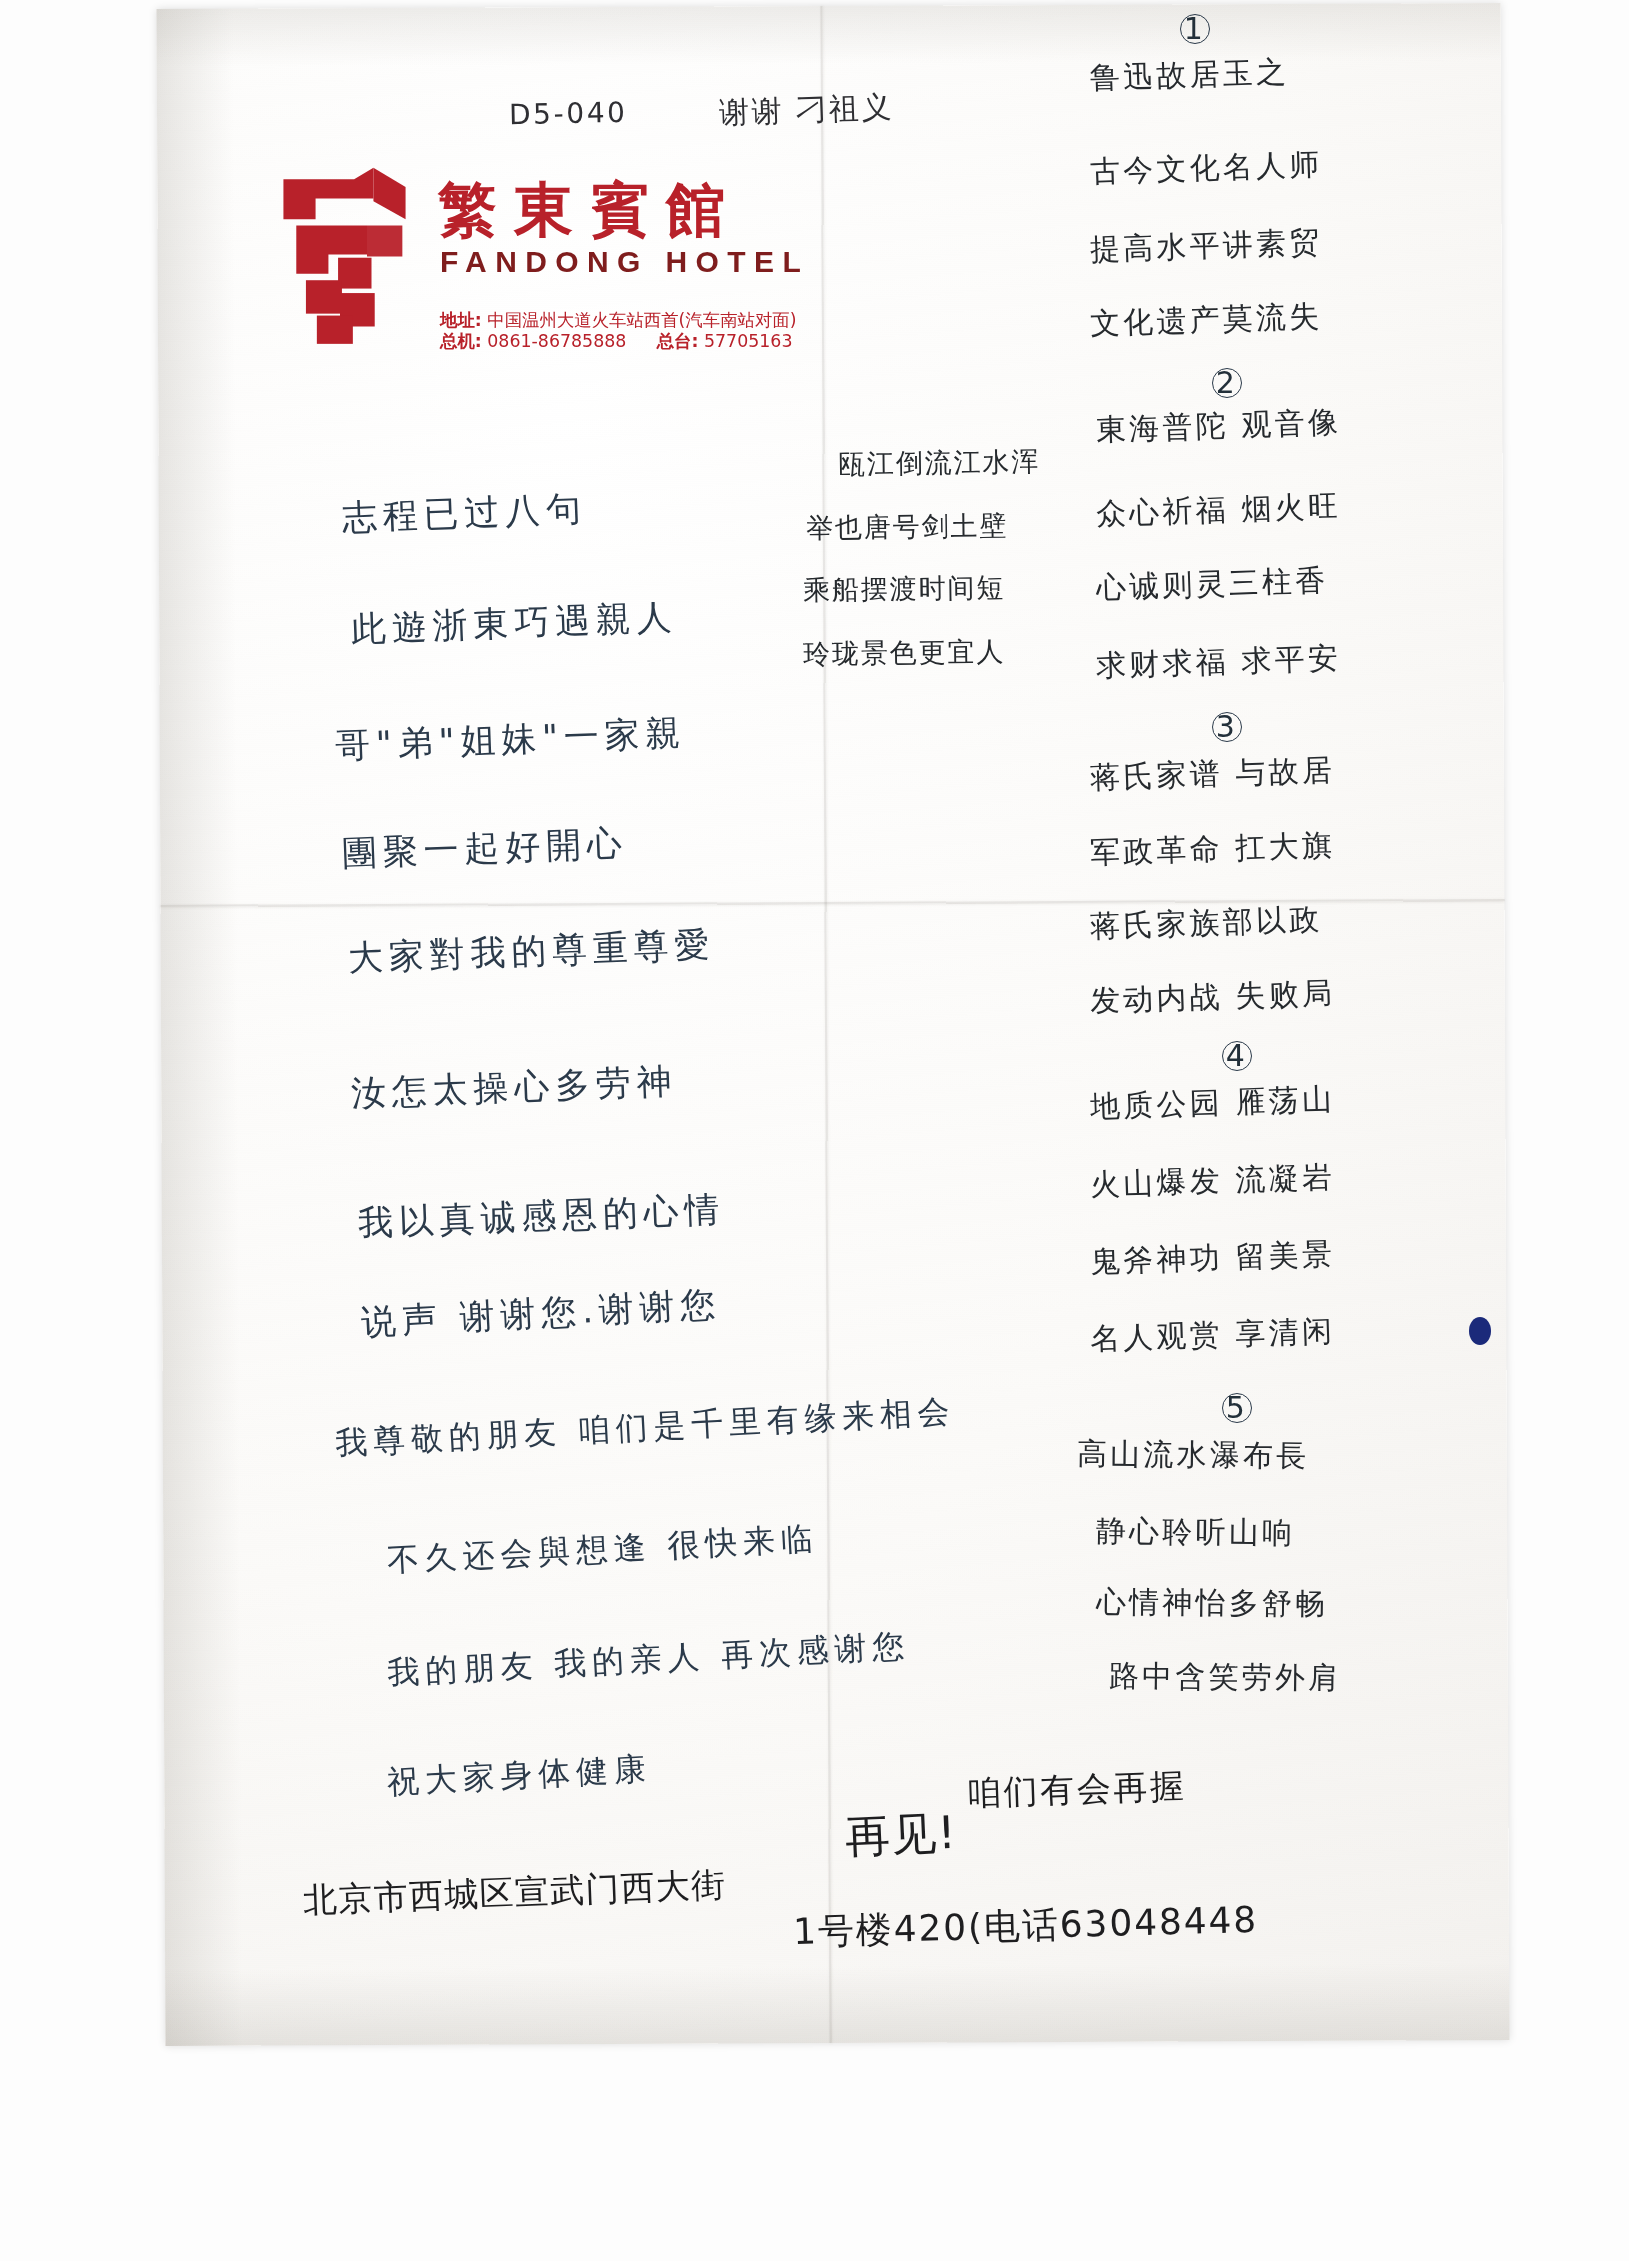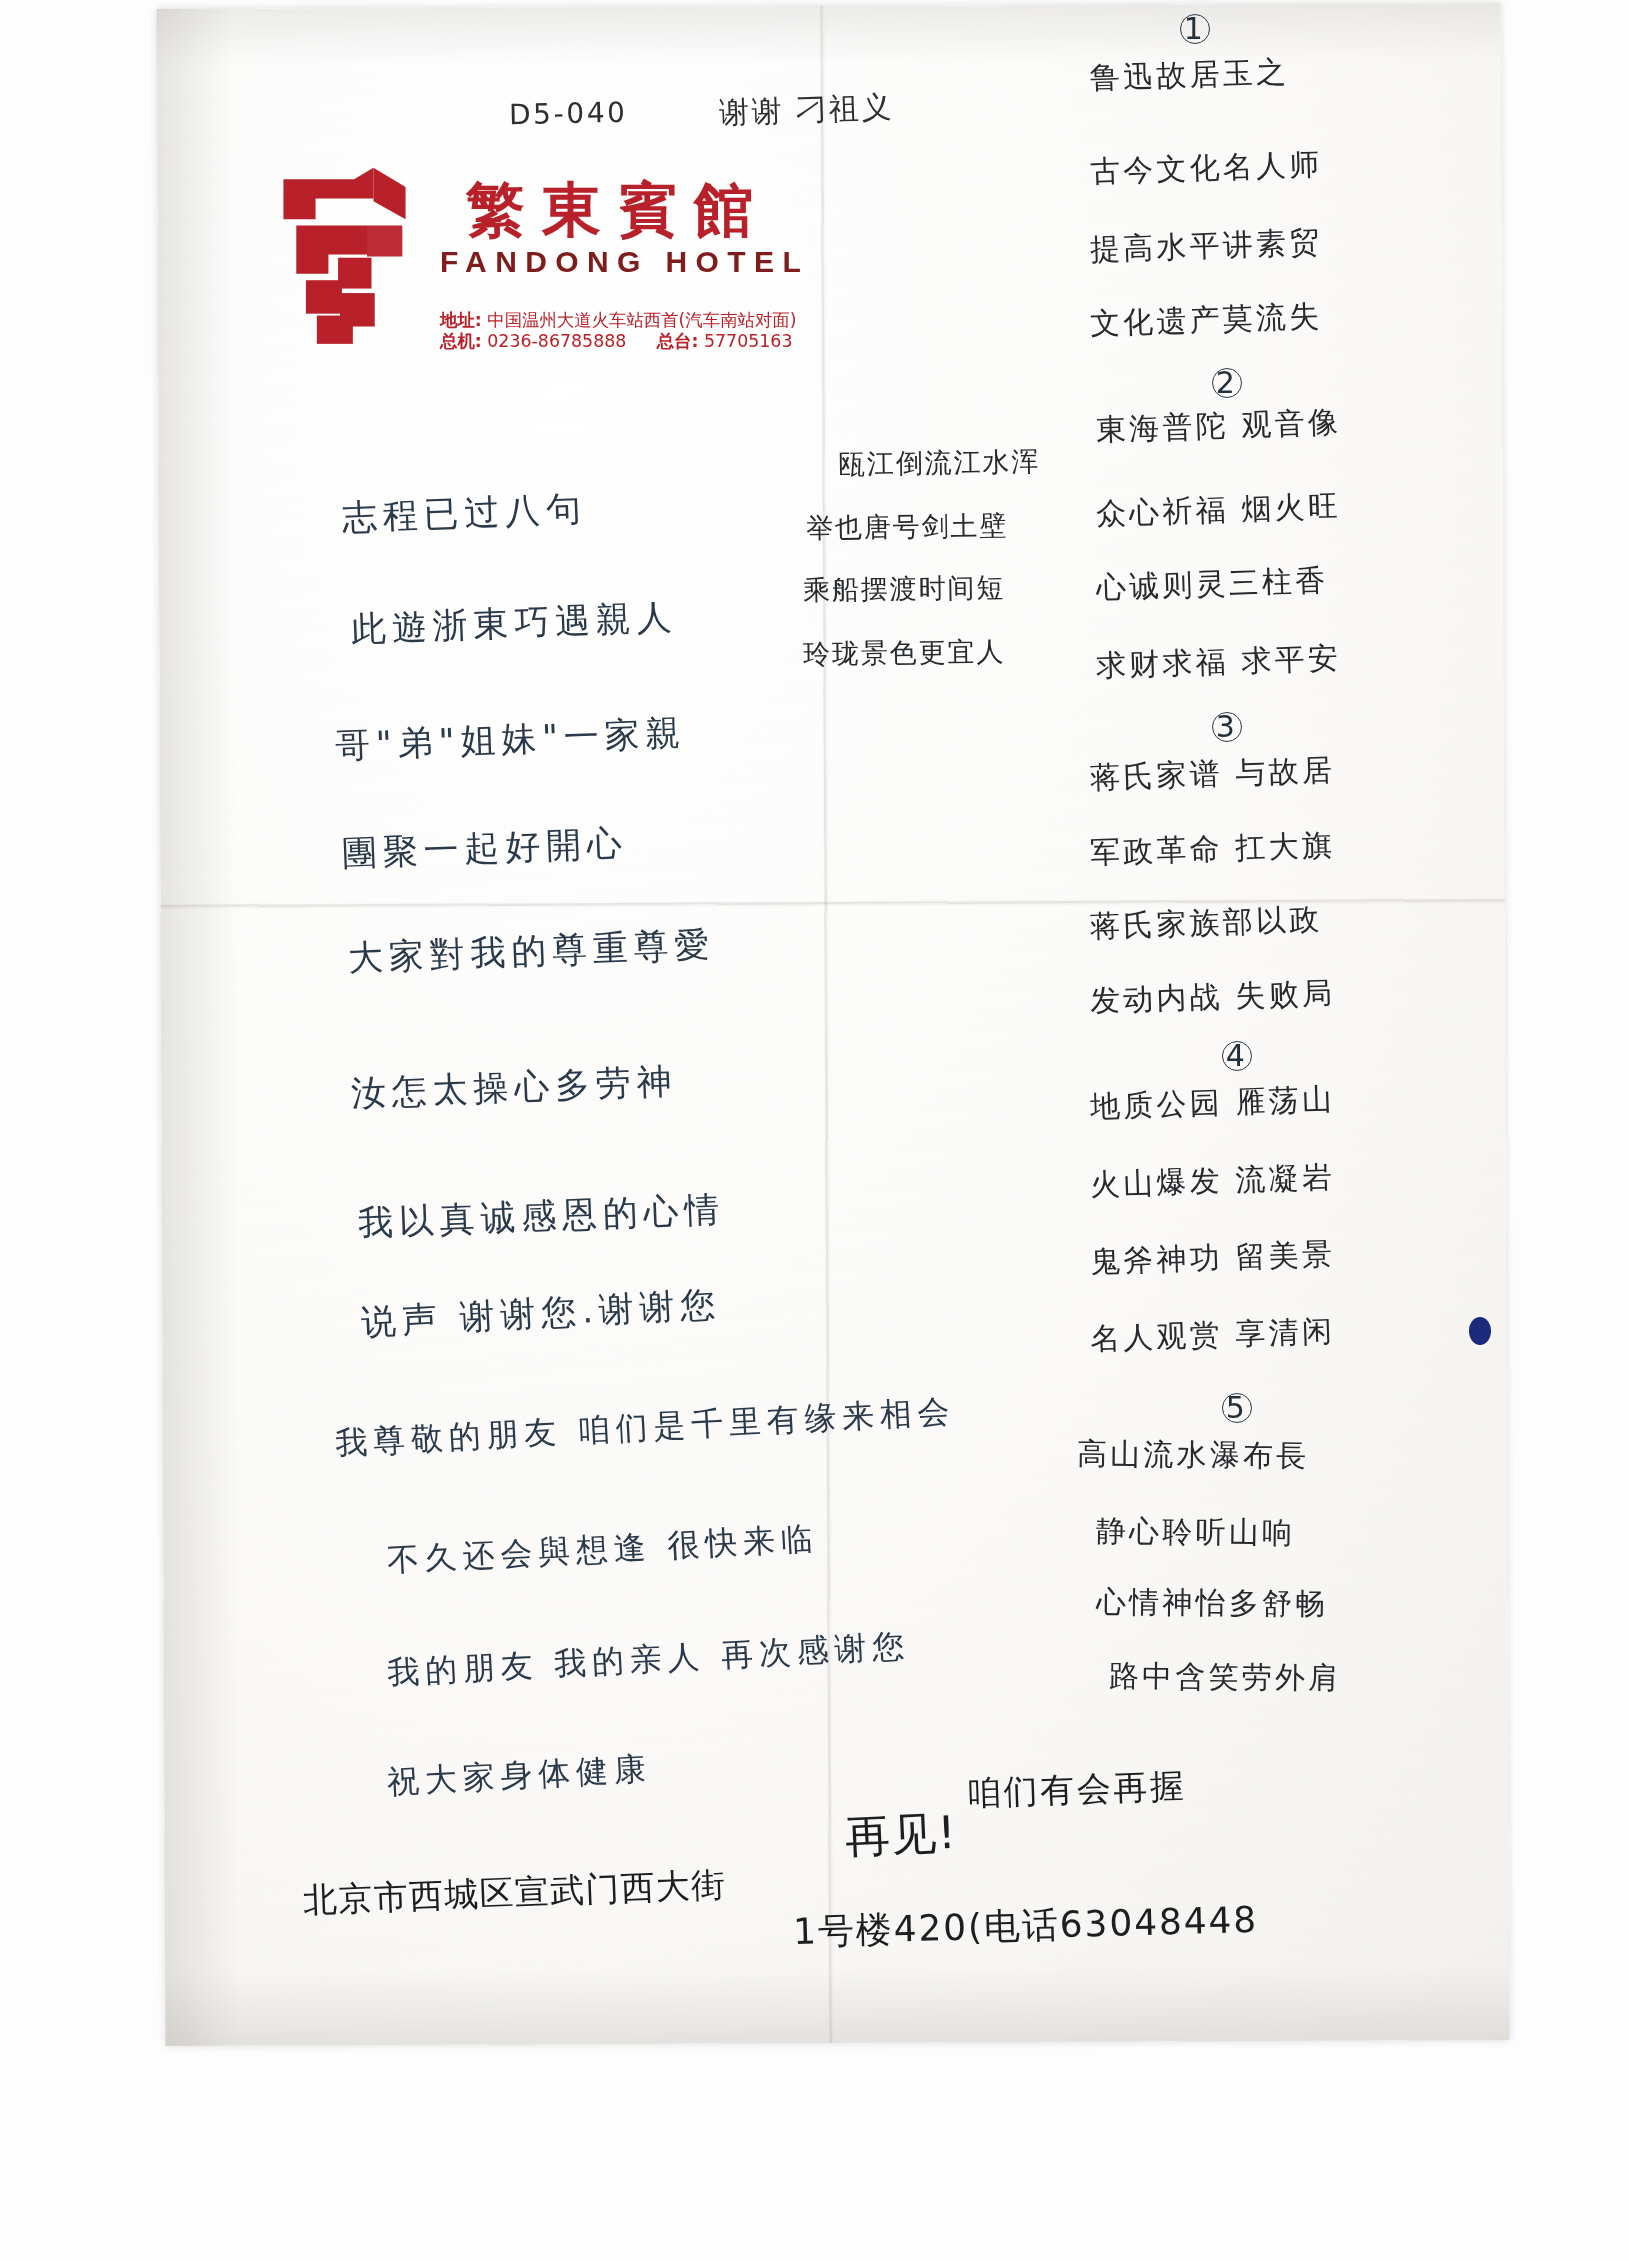--- a/index.html
+++ b/index.html
@@ -60,21 +60,20 @@
   #brand-cn {
     position: absolute;
     left: 438px;
     top: 171px;
     font-family: "DejaVu Serif", serif;
     font-weight: bold;
     font-size: 59px;
     letter-spacing: 17px;
     color: #b8212a;
     white-space: nowrap;
-    margin-left: 28px;
   }
   #brand-en {
     position: absolute;
     left: 440px;
     top: 245px;
     font-family: "Liberation Sans", sans-serif;
     font-weight: bold;
     font-size: 30px;
     letter-spacing: 8.4px;
     color: #7f1d1d;
@@ -236,21 +235,21 @@
   </div>
   <div id="brand-cn">繁東賓館</div>
   <div id="brand-en">FANDONG HOTEL</div>
 
   <div id="addr1" class="addr-line">
     <span class="addr-label">地址:</span>
     <span>中国温州大道火车站西首(汽车南站对面)</span>
   </div>
   <div id="addr2" class="addr-line">
     <span class="addr-label">总机:</span>
-    <span>0236-86785888</span>
+    <span>0861-86785888</span>
     <span style="display:inline-block;width:19.3px;"></span>
     <span class="addr-label">总台:</span>
     <span>57705163</span>
   </div>
 
   <div class="left-col">
     <div class="hw ink-blue t2" style="left:342px; top:490px;">志程已过八句</div>
     <div class="hw ink-blue t2" style="left:351px; top:600px;">此遊浙東巧遇親人</div>
     <div class="hw ink-blue t2" style="left:335px; top:716px;">哥"弟"姐妹"一家親</div>
     <div class="hw ink-blue t2" style="left:342px; top:825px;">團聚一起好開心</div>

